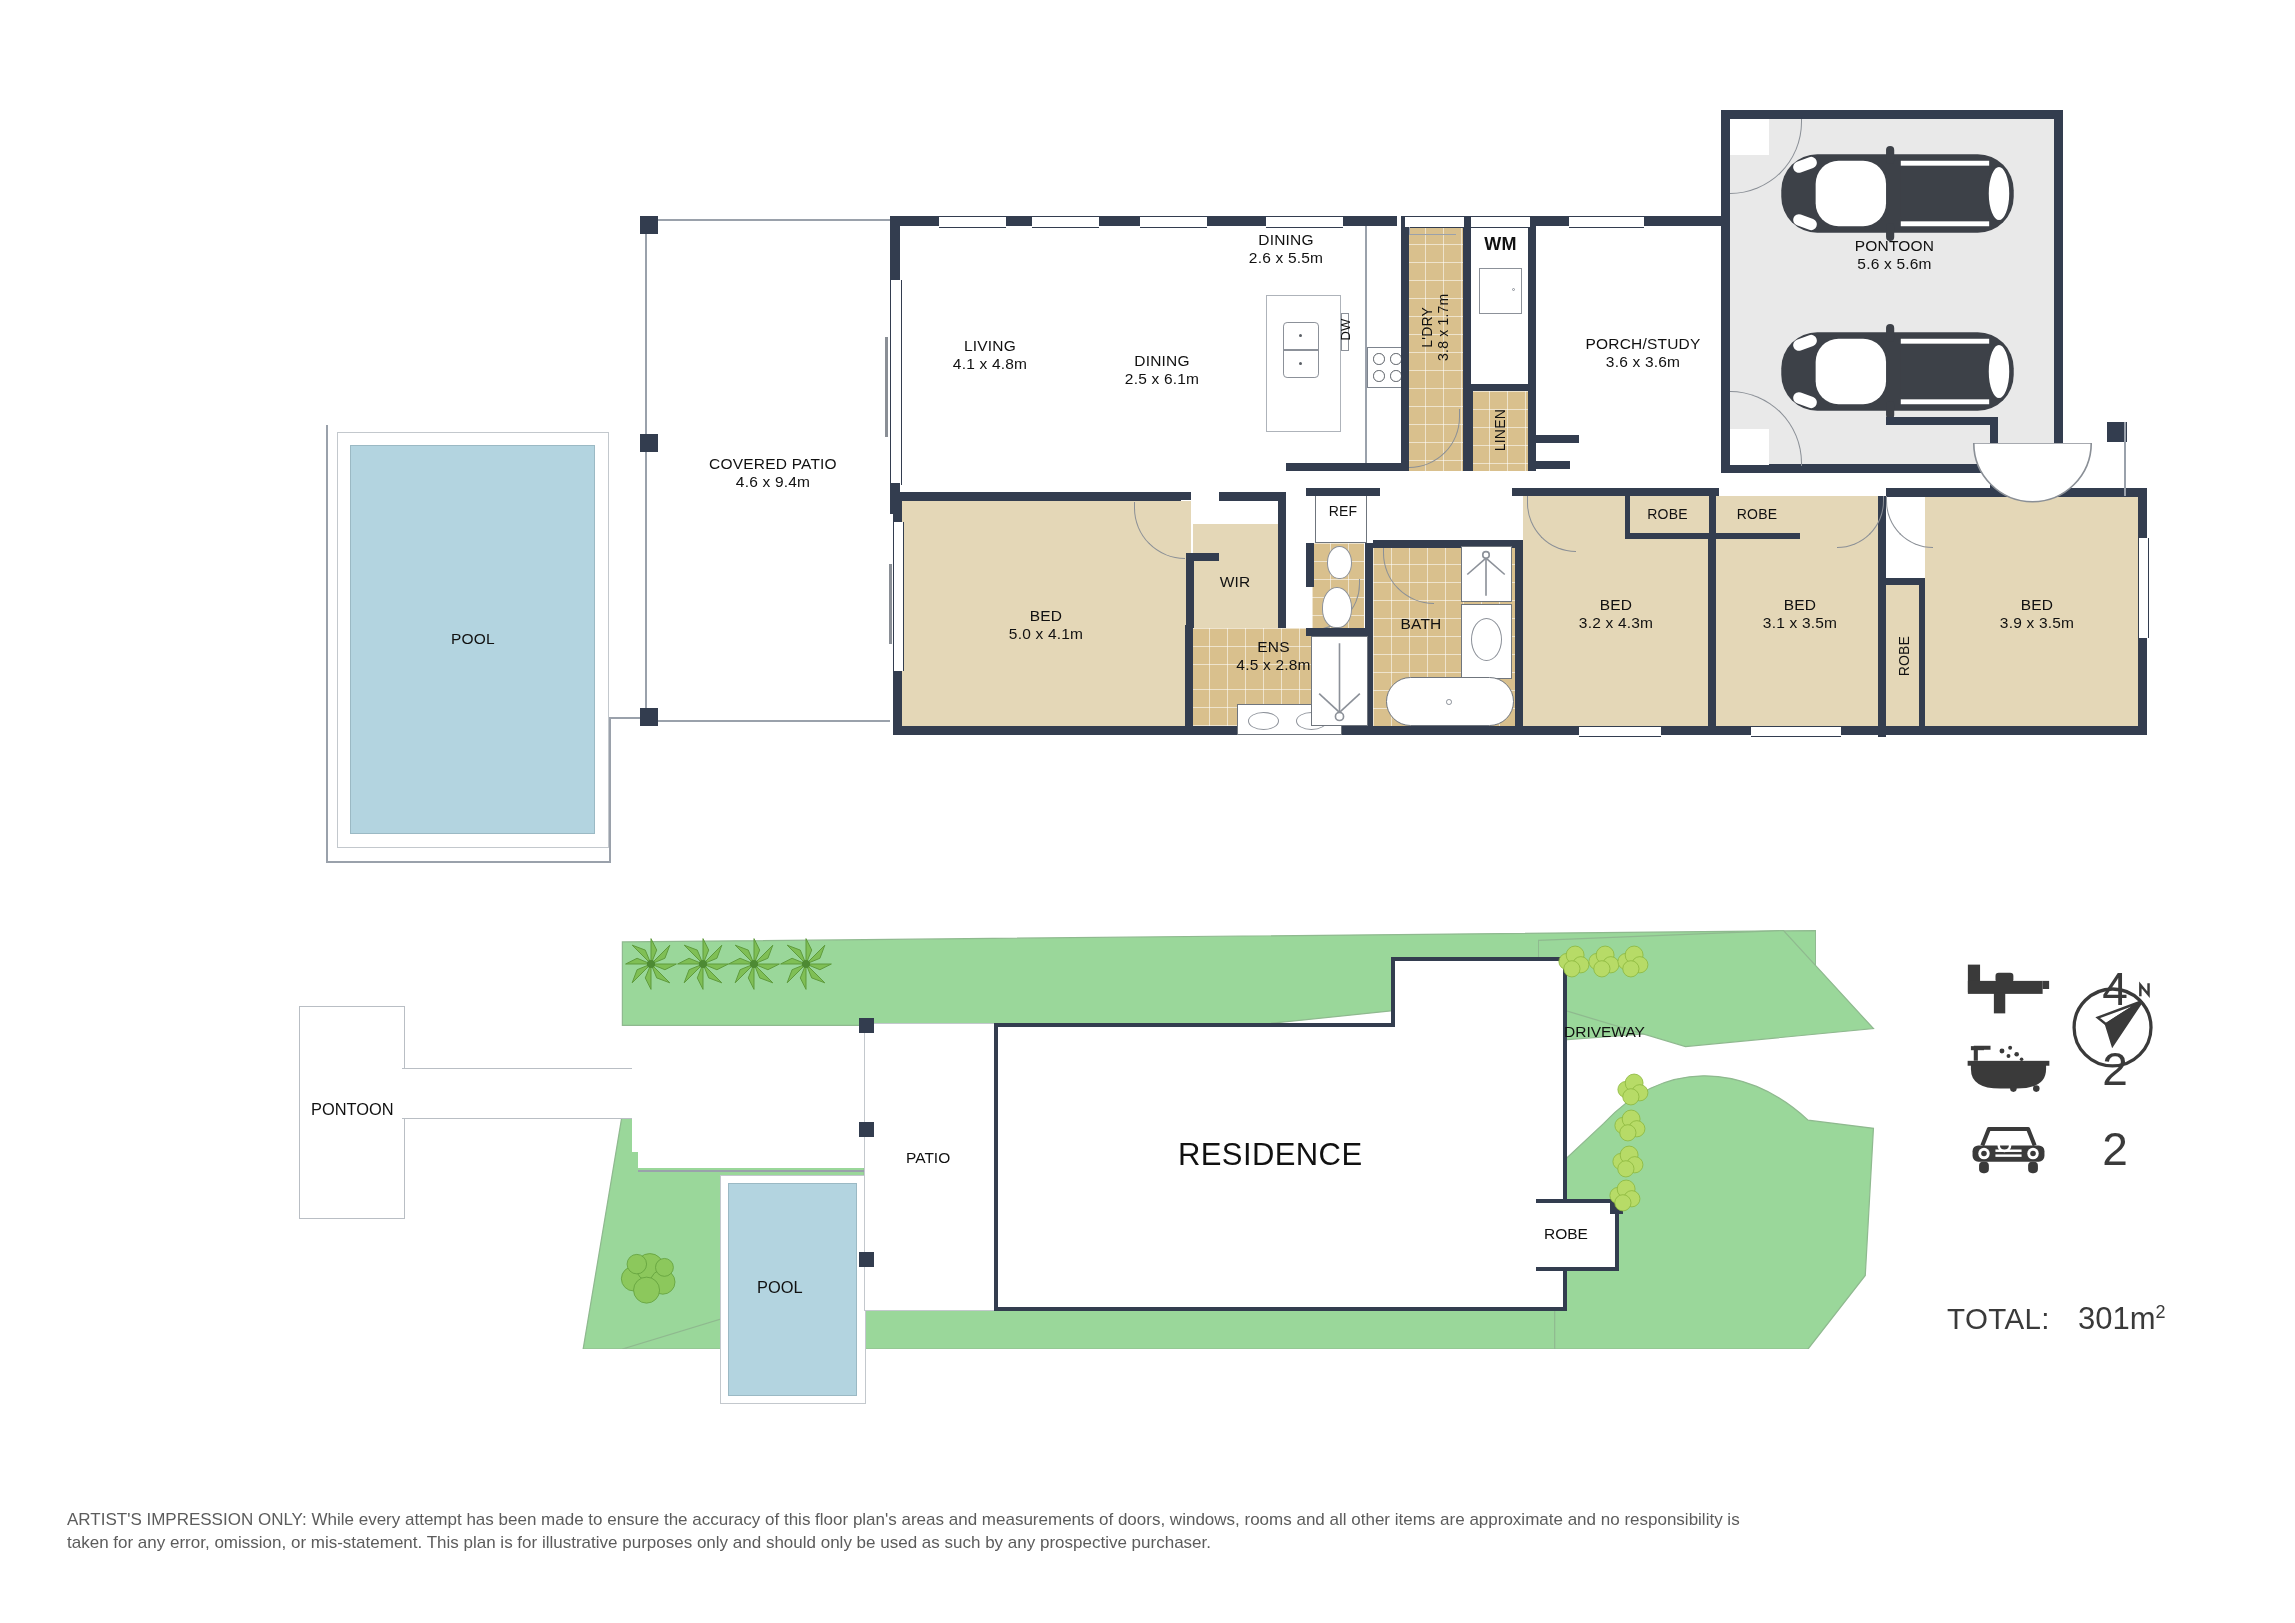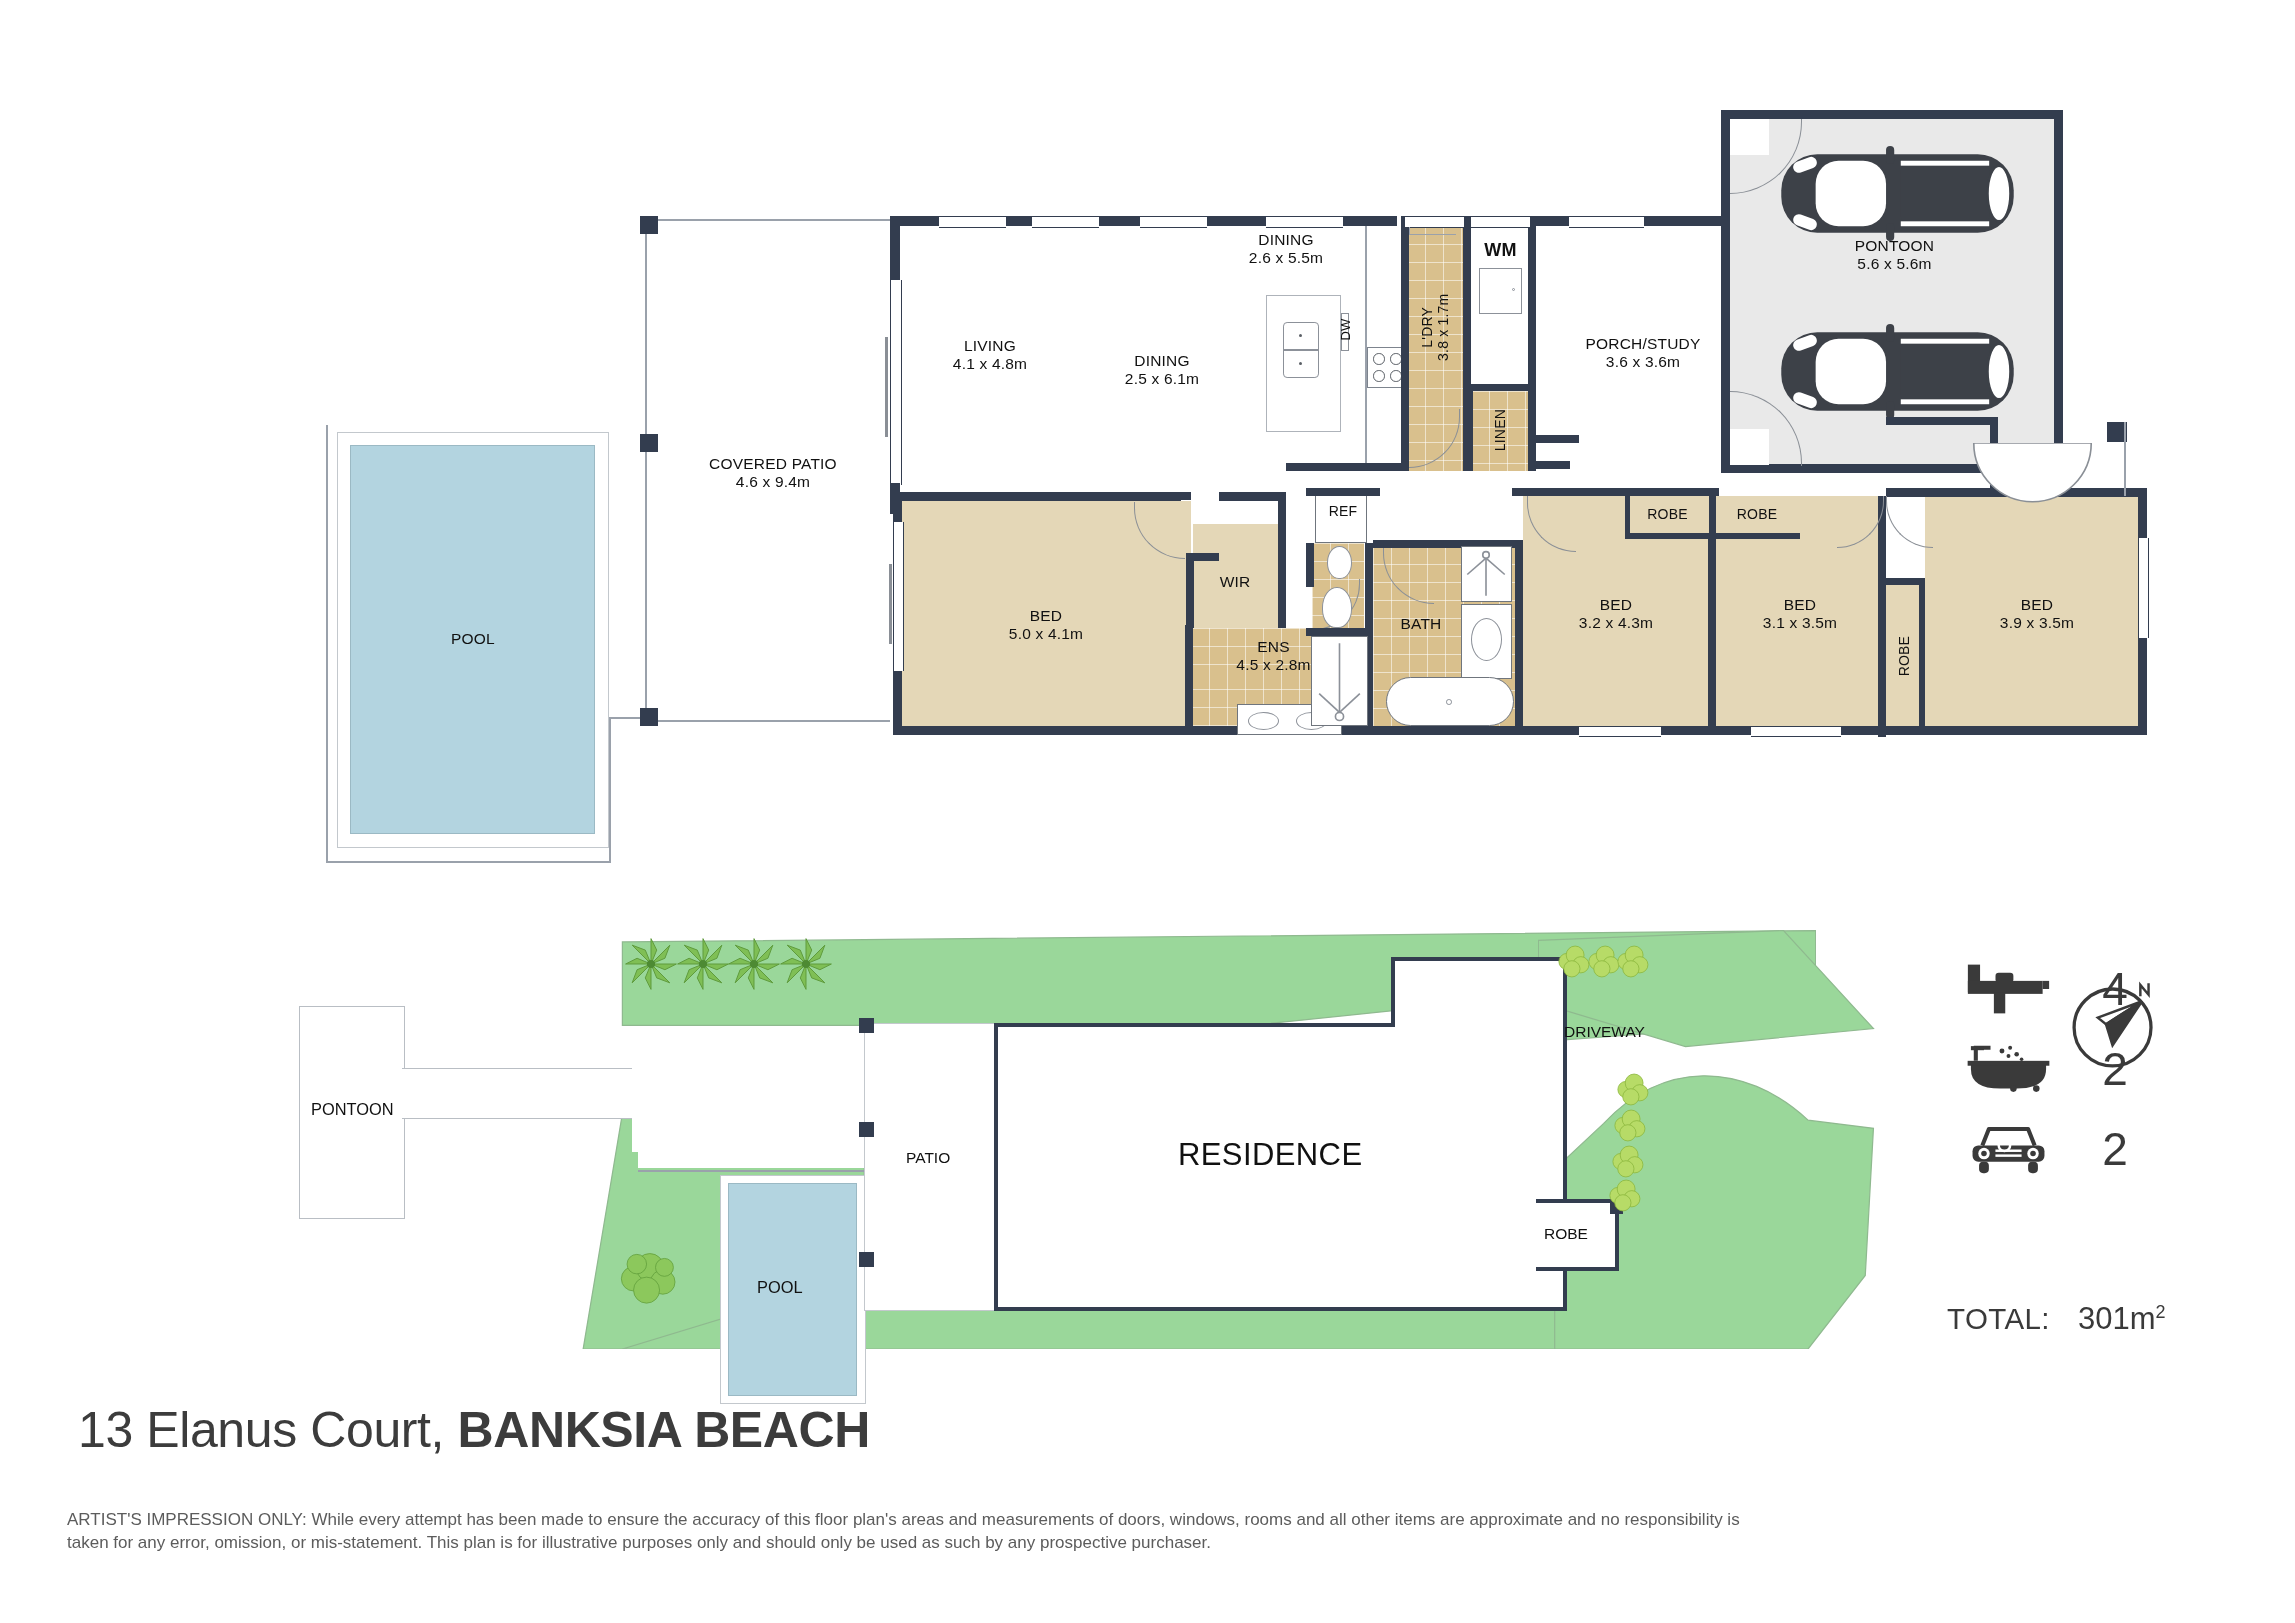--- a/index.html
+++ b/index.html
@@ -125,21 +125,21 @@
   <div class="wall" style="left:1463px;top:216px;width:8.2px;height:255px;"></div>
   <div class="win" style="left:1405px;top:216px;width:59px;height:9.8px;"></div>
   <div class="lbl small rot90" style="left:1391px;top:311px;width:88px;">
     <span class="n">L'DRY</span>
     <span class="d">3.8 x 1.7m</span>
   </div>
   <div class="swing" style="left:1409px;top:409px;width:51px;height:59px;border-top:none;border-left:none;border-radius:0 0 59px 0;"></div>
   <div class="abs" style="left:1409px;top:227px;width:47px;height:8.2px;border-left:1.6px solid #9aa1ab;border-bottom:1.6px solid #9aa1ab;"></div>
 
   <div class="abs fill-white" style="left:1471px;top:226px;width:59px;height:162px;"></div>
-  <div class="lbl" style="left:1471px;top:240px;width:59px;text-align:center;">
+  <div class="lbl" style="left:1471px;top:234px;width:59px;text-align:center;">
     <span class="n" style="font-weight:bold;font-size:18px;">WM</span>
   </div>
   <div class="fixt" style="left:1479px;top:268px;width:43px;height:46px;border-color:#8c9199;"></div>
   <div class="abs" style="left:1512px;top:288px;width:3.3px;height:3.3px;border:0.8px solid #8c9199;border-radius:50%;"></div>
   <div class="room fill-tile" style="left:1471px;top:391px;width:59px;height:80px;"></div>
   <div class="wall" style="left:1468px;top:384px;width:65px;height:7.4px;"></div>
   <div class="wall" style="left:1466px;top:384px;width:6.5px;height:87px;"></div>
   <div class="lbl small rot90" style="left:1468px;top:422px;width:65px;">
     <span class="n">LINEN</span>
   </div>
@@ -567,19 +567,16 @@
       </div>
       <div class="legnum">2</div>
     </div>
   </div>
 
   <div class="total">
     <span class="t">TOTAL:</span>
     <span class="v"><span>301</span><span>m</span><sup>2</sup></span>
   </div>
 
-  <div class="title">
-    <span>13 Elanus Court, </span><b>BANKSIA BEACH</b>
-  </div>
   <div class="disc">ARTIST'S IMPRESSION ONLY: While every attempt has been made to ensure the accuracy of this floor plan's areas and measurements of doors, windows, rooms and all other items are approximate and no responsibility is taken for any error, omission, or mis-statement. This plan is for illustrative purposes only and should only be used as such by any prospective purchaser.</div>
 
 </div>
 
 
 </body></html>

